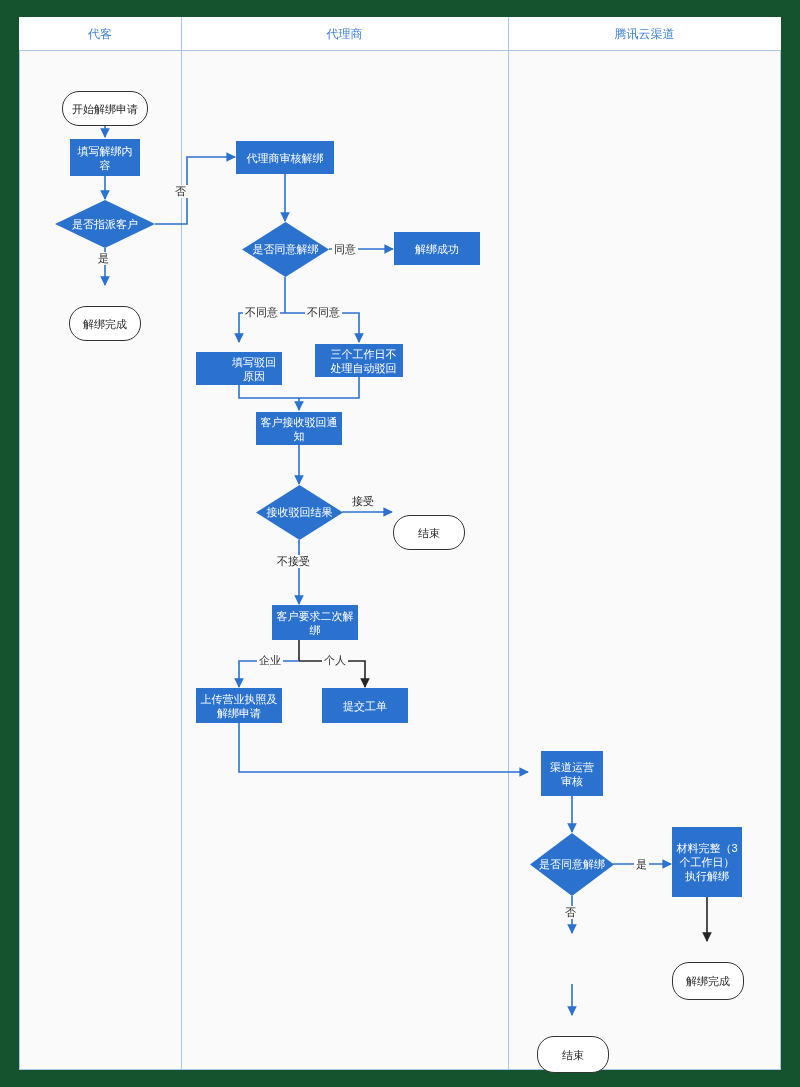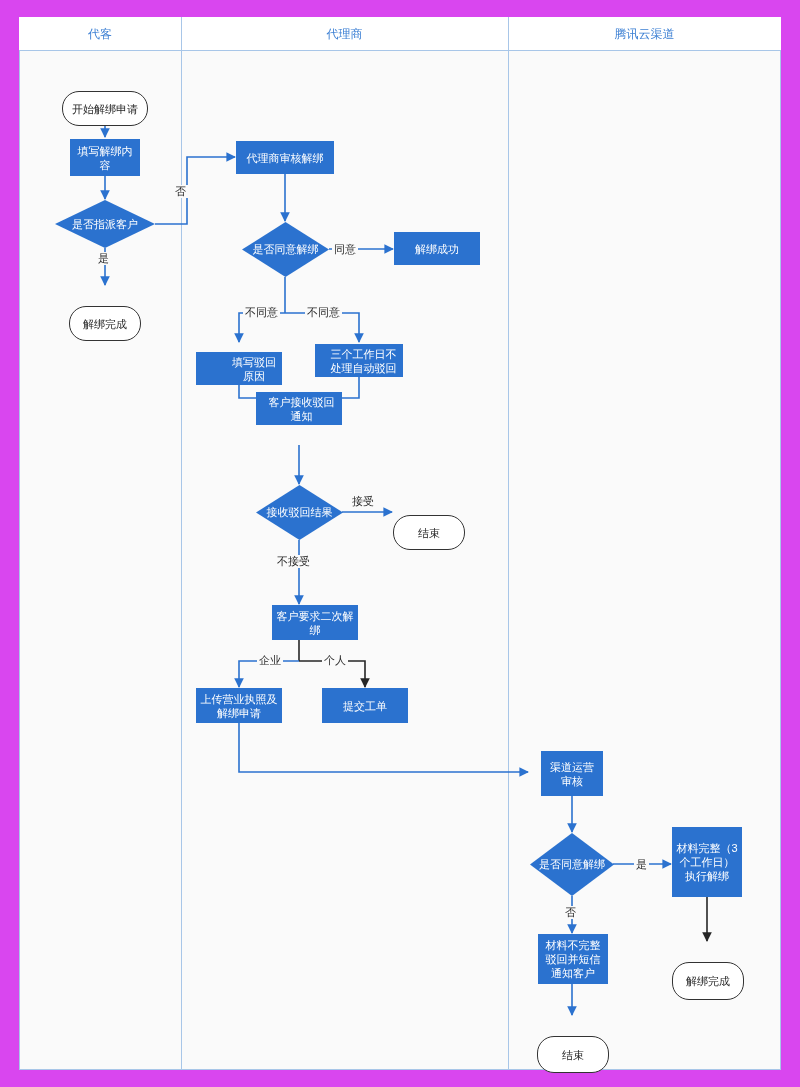--- a/index.html
+++ b/index.html
@@ -5,21 +5,21 @@
   html, body {
     margin: 0;
     padding: 0;
     background: #ffffff;
     font-family: "Liberation Sans", "DejaVu Sans", sans-serif;
   }
   #page {
     position: relative;
     width: 800px;
     height: 1087px;
-    background: #d946ef;
+    background: #14532d;
     overflow: hidden;
   }
   
   .lane-frame {
     position: absolute;
     left: 19px;
     top: 17px;
     width: 762px;
     height: 1053px;
     background: #fafafa;
@@ -232,21 +232,21 @@
   </div>
 
   <div class="node process" style="left:196px; top:352px; width:86px; height:33px;padding-left:33px;">
     <span>填写驳回原因</span>
   </div>
 
   <div class="node process" style="left:315px; top:344px; width:88px; height:33px;padding-left:12px;">
     <span>三个工作日不处理自动驳回</span>
   </div>
 
-  <div class="node process" style="left:256px; top:392px; width:86px; height:33px;padding-left:8px;">
+  <div class="node process" style="left:256px; top:412px; width:86px; height:33px;">
     <span>客户接收驳回通知</span>
   </div>
 
   <div class="node decision" style="left:256px; top:485px; width:87px; height:55px;">
     <svg class="diamond-shape" viewBox="0 0 87 55" preserveAspectRatio="none">
       <polygon points="43.5,0 87,27.5 43.5,55 0,27.5" fill="#2b72cf"></polygon>
     </svg>
     <span class="dlabel">接收驳回结果</span>
   </div>
 
@@ -282,23 +282,20 @@
     <svg class="diamond-shape" viewBox="0 0 84 63" preserveAspectRatio="none">
       <polygon points="42,0 84,31.5 42,63 0,31.5" fill="#2b72cf"></polygon>
     </svg>
     <span class="dlabel">是否同意解绑</span>
   </div>
 
   <div class="node process" style="left:672px; top:827px; width:70px; height:70px;">
     <span>材料完整（3个工作日）执行解绑</span>
   </div>
 
-  <div class="node process" style="left:538px; top:934px; width:70px; height:50px;">
-    <span>材料不完整驳回并短信通知客户</span>
-  </div>
 
   <div class="node terminator" style="left:672px; top:942px; width:72px; height:38px;">
     <span>解绑完成</span>
   </div>
 
   <div class="node terminator" style="left:537px; top:1016px; width:72px; height:37px;">
     <span>结束</span>
   </div>
 
   <div class="edge-label" style="left:634px; top:858px;">是</div>

